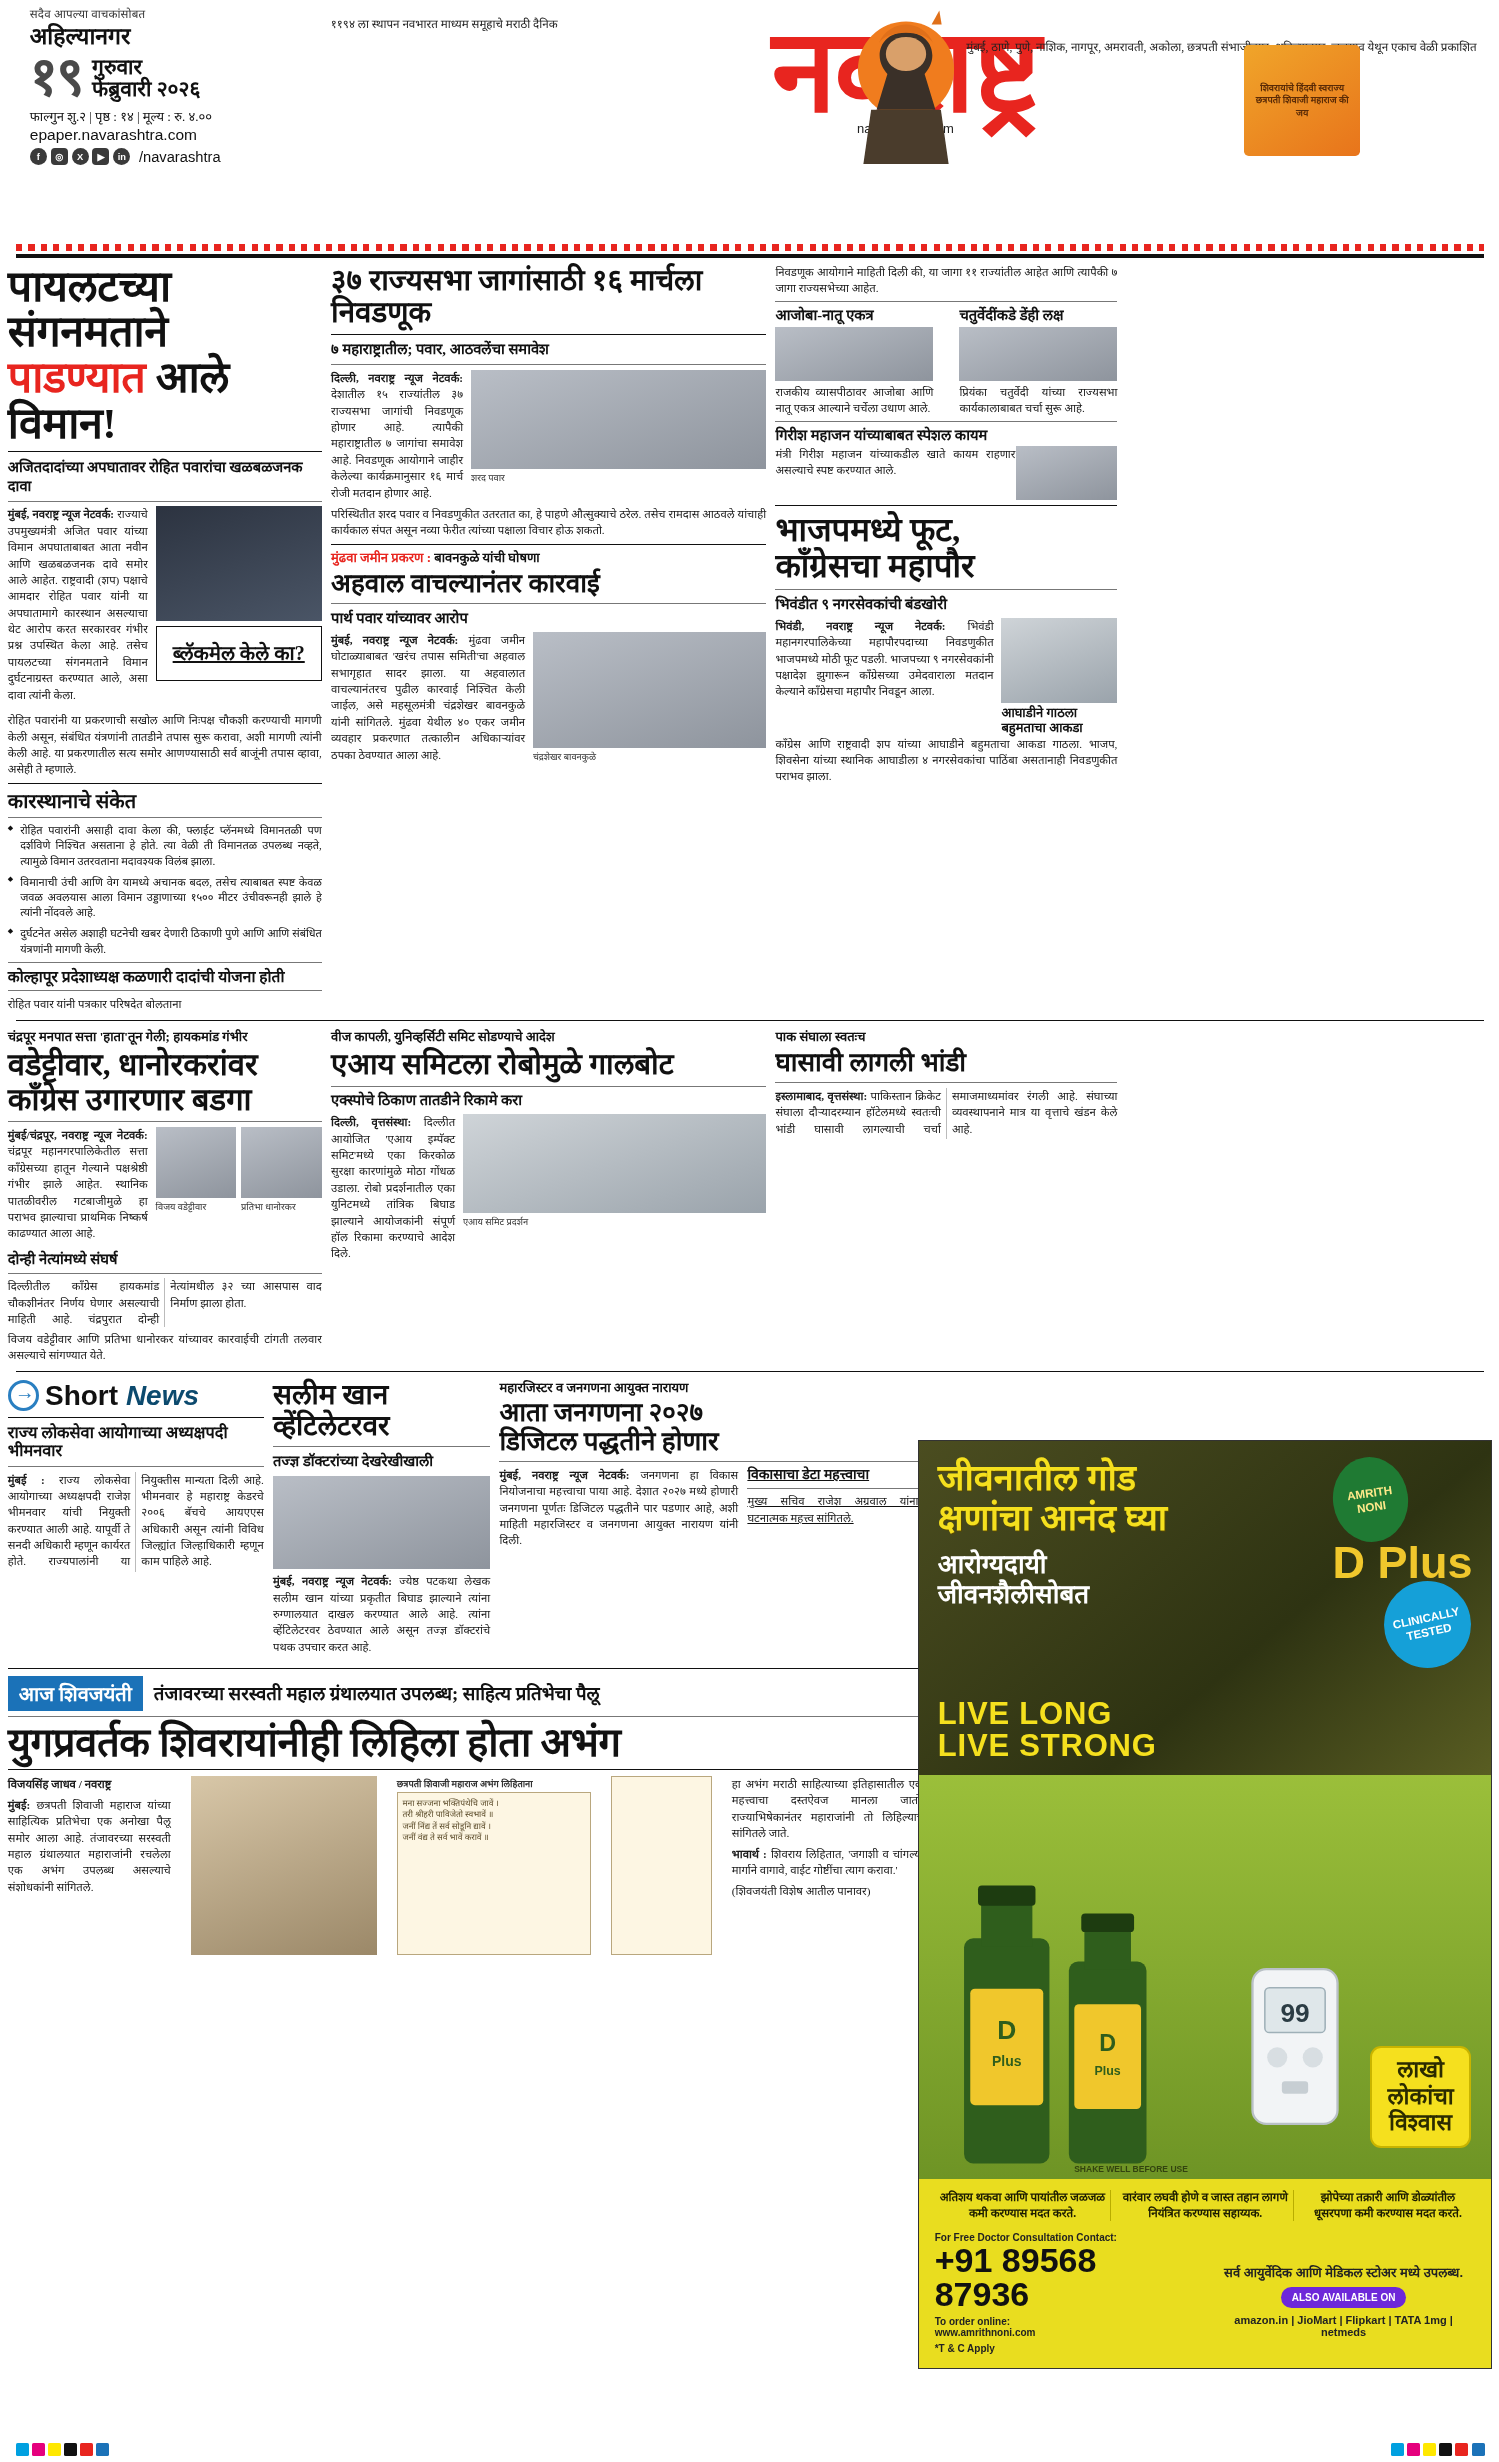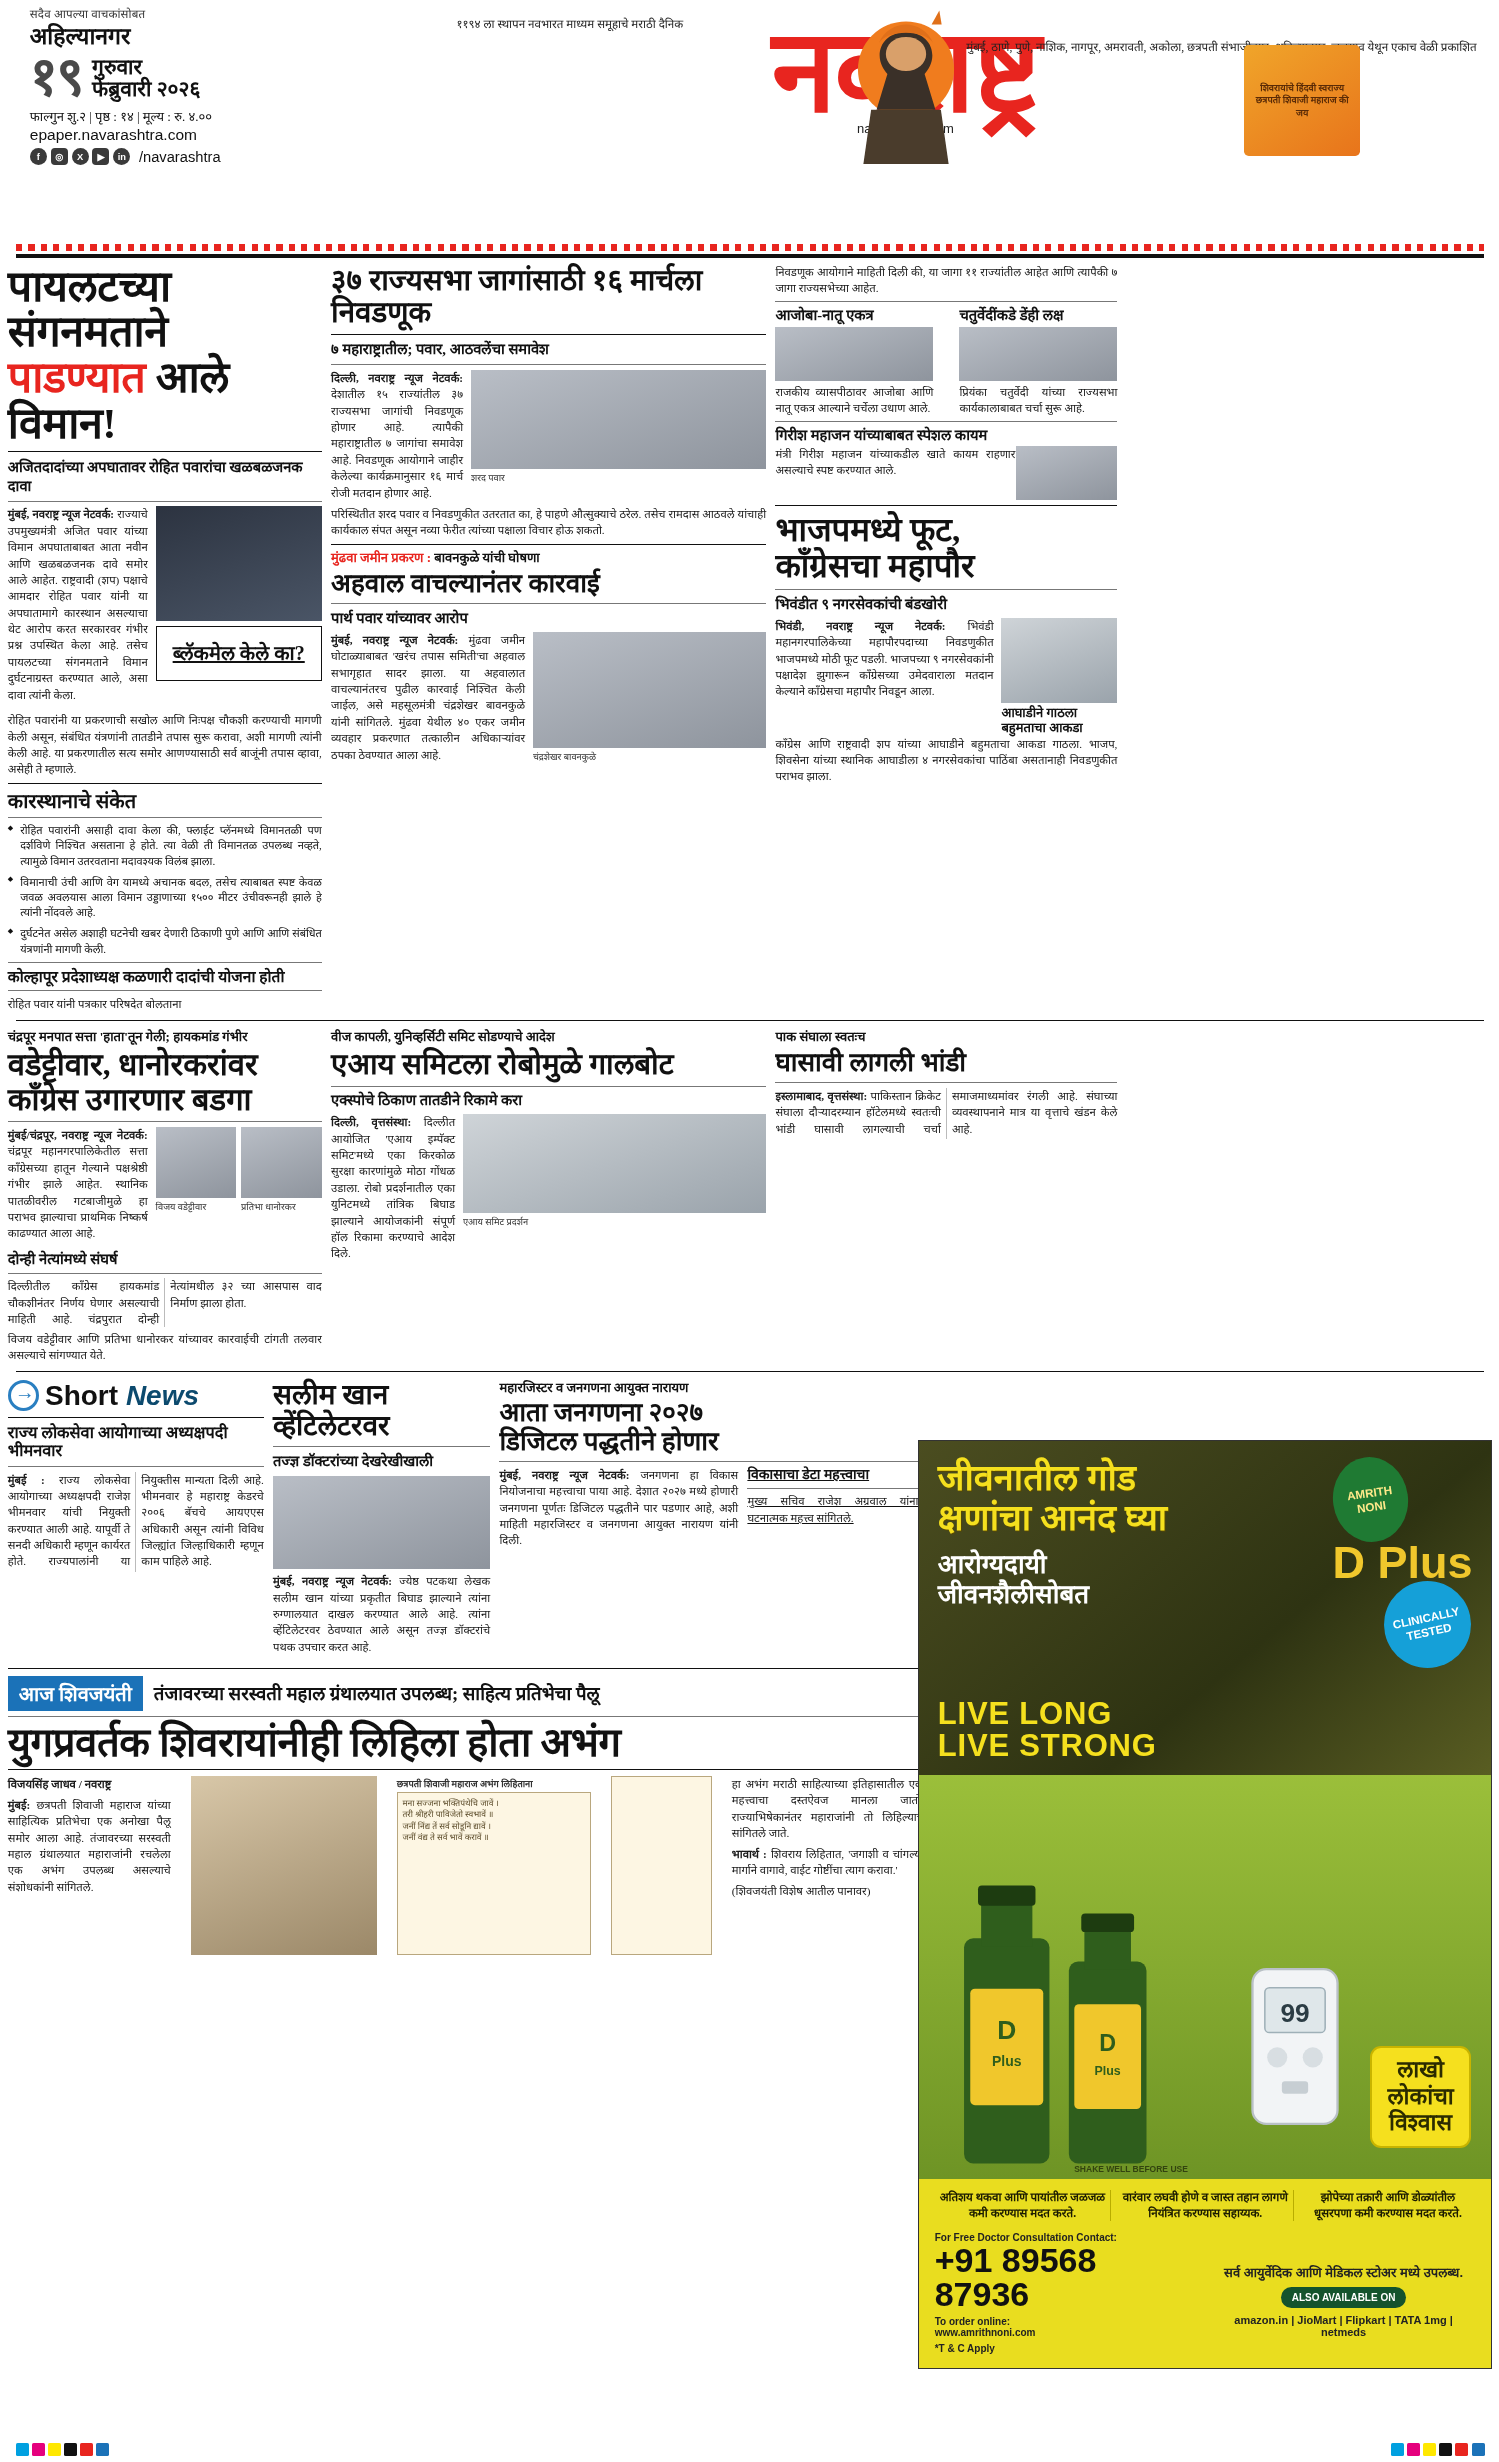--- a/index.html
+++ b/index.html
@@ -29,21 +29,21 @@
   .mh-social { display:flex; align-items:center; gap:3.9px; margin-top:3.9px; }
   .mh-social .sicon {
     width:17px;height:17px;border-radius:50%;background:#3a3a3a;color:#fff;
     font-size:9.3px;font-family:"Liberation Sans",sans-serif;
     display:flex;align-items:center;justify-content:center;font-weight:bold;
   }
   .mh-social .sicon.sq { border-radius:3.9px; }
   .mh-handle { font-size:14.7px; margin-left:4.7px; font-family:"Liberation Sans",sans-serif; }
 
   .mh-center { flex:1; position:relative; text-align:center; }
-  .mh-toptxt-l { position:absolute; left:18px; top:15.5px; font-size:11.6px; color:#222; width:466px; text-align:center;}
+  .mh-toptxt-l { position:absolute; left:12px; top:15.5px; font-size:11.6px; color:#222; width:466px; text-align:left;}
   .mh-logo-wrap { position:relative; display:inline-block; margin-top:14px; }
   .mh-logo {
     font-size:116px; font-weight:bold; color:#e8251f; line-height:1;
     letter-spacing:-1.6px;
   }
   .mh-url { font-size:13px; color:#222; margin-top:-9.3px; font-family:"Liberation Sans",sans-serif; }
   .mh-shiv {
     position:absolute; left:50%; transform:translateX(-50%); top:-4.7px;
     width:132px; height:155px;
   }
@@ -124,21 +124,21 @@
   .ad-mid { background:linear-gradient(180deg,#9bbf3a,#6e9425); height:404px; position:relative; }
   .ad-lakh { position:absolute; right:20px; bottom:31px; background:#f5e01e; border-radius:11px; padding:9.3px 15.5px;
              color:#2b2b00; font-size:23px; font-weight:bold; text-align:center; line-height:1.15; border:2.3px solid #c8b400;}
   .ad-bot { background:#e9dd1f; padding:11px 15.5px 14px; }
   .ad-feat { display:flex; gap:6.2px; font-size:11.6px; font-weight:bold; text-align:center; color:#1c1c00;}
   .ad-feat > div { flex:1; border-right:0.8px solid #b9ad00; padding:0 4.7px; line-height:1.35;}
   .ad-feat > div:last-child { border-right:none; }
   .ad-contact { display:flex; align-items:flex-end; gap:12.4px; margin-top:11px;}
   .ad-phone { font-family:"Liberation Sans",sans-serif; font-weight:bold; font-size:34px; color:#111; line-height:1;}
   .ad-small { font-size:10px; font-family:"Liberation Sans",sans-serif; font-weight:bold; color:#222;}
-  .ad-avail { background:#14532d; color:#fff; border-radius:11px; padding:5px 11px; font-size:10px;
+  .ad-avail { background:#6d28d9; color:#fff; border-radius:11px; padding:5px 11px; font-size:10px;
               font-family:"Liberation Sans",sans-serif; font-weight:bold; display:inline-block;}
   .ad-stores { font-family:"Liberation Sans",sans-serif; font-weight:bold; font-size:13px; color:#222; margin-top:4.7px;}
 
   .cmyk { position:absolute; bottom:6.2px; display:flex; gap:3.1px;}
   .cmyk span { width:13px;height:13px; border-radius:1.6px; }
 
   .shiv-photo { background:linear-gradient(160deg,#d8c7a8,#9b8868); }
   .manu { background:#fdf6e3; border:0.8px solid #b9a77e; font-size:8.5px; color:#5a4a28; padding:4.7px; line-height:1.35; }
 </style>
 </head>

